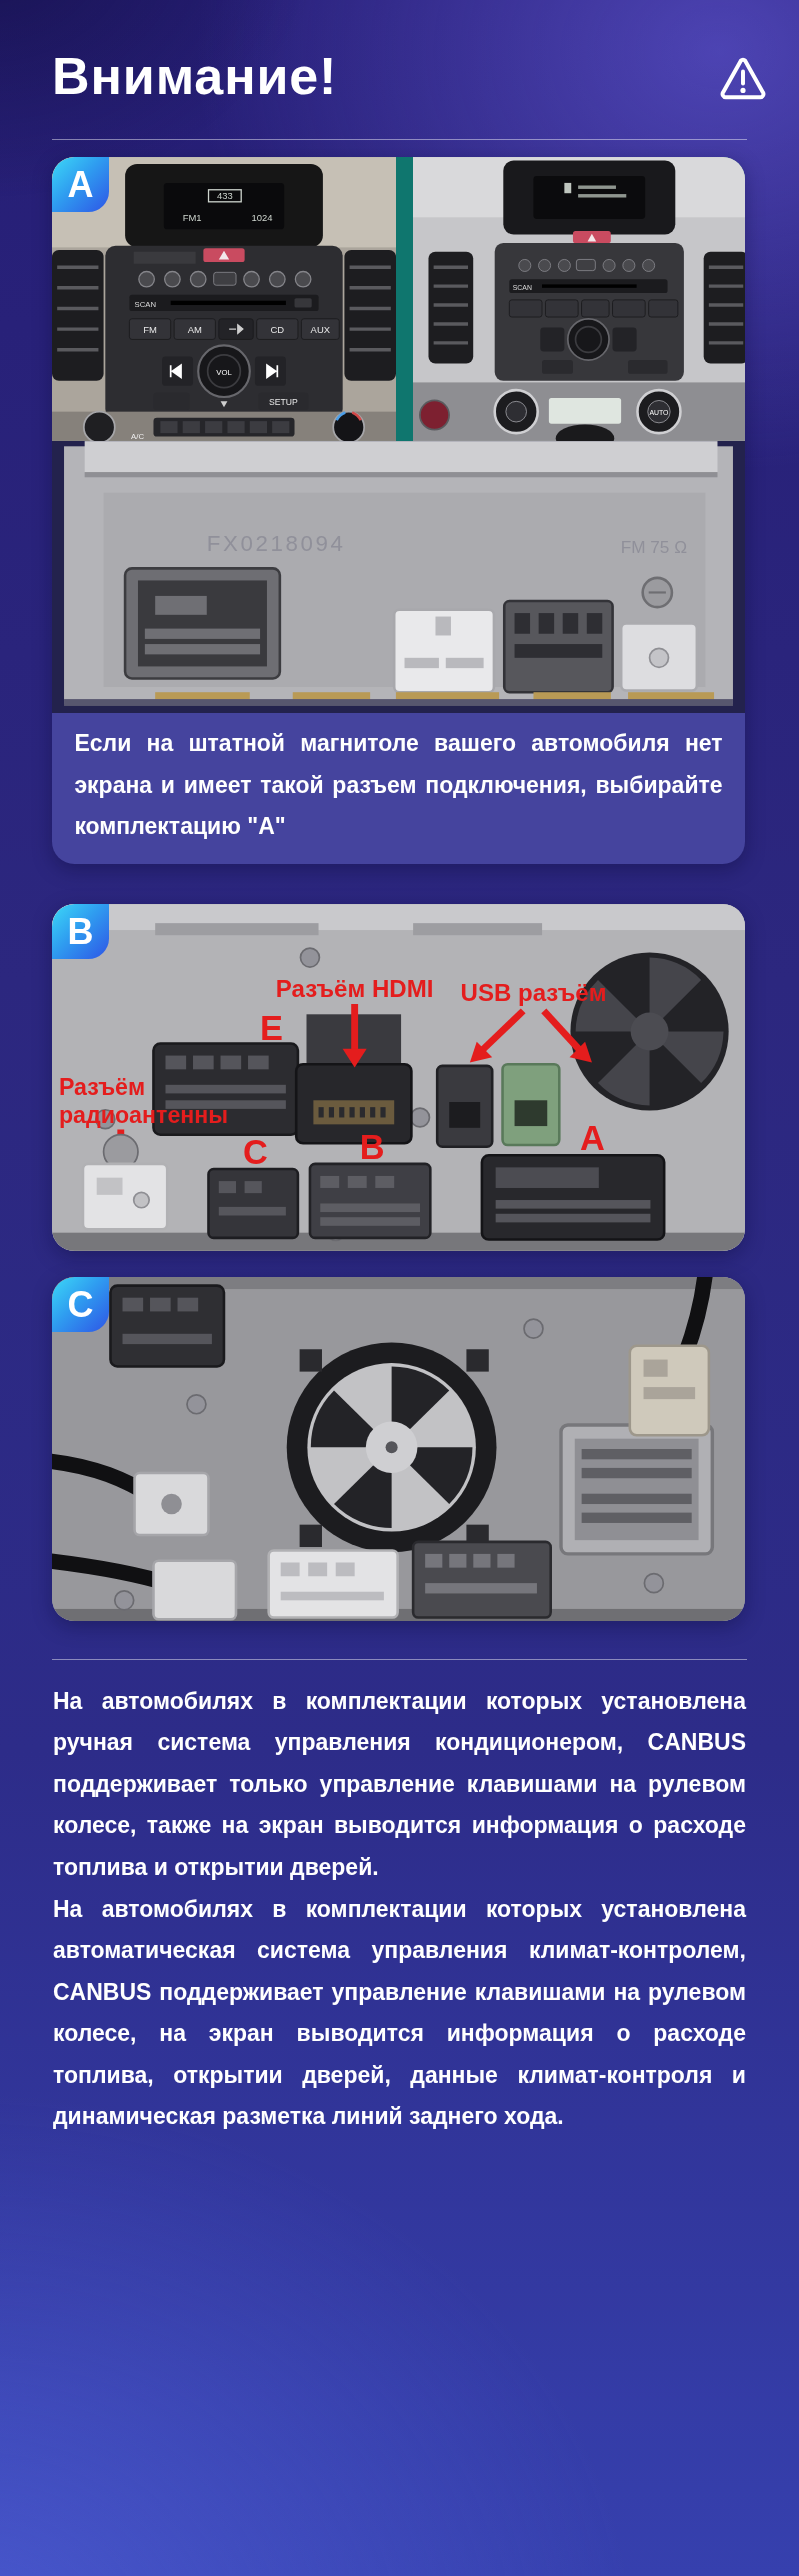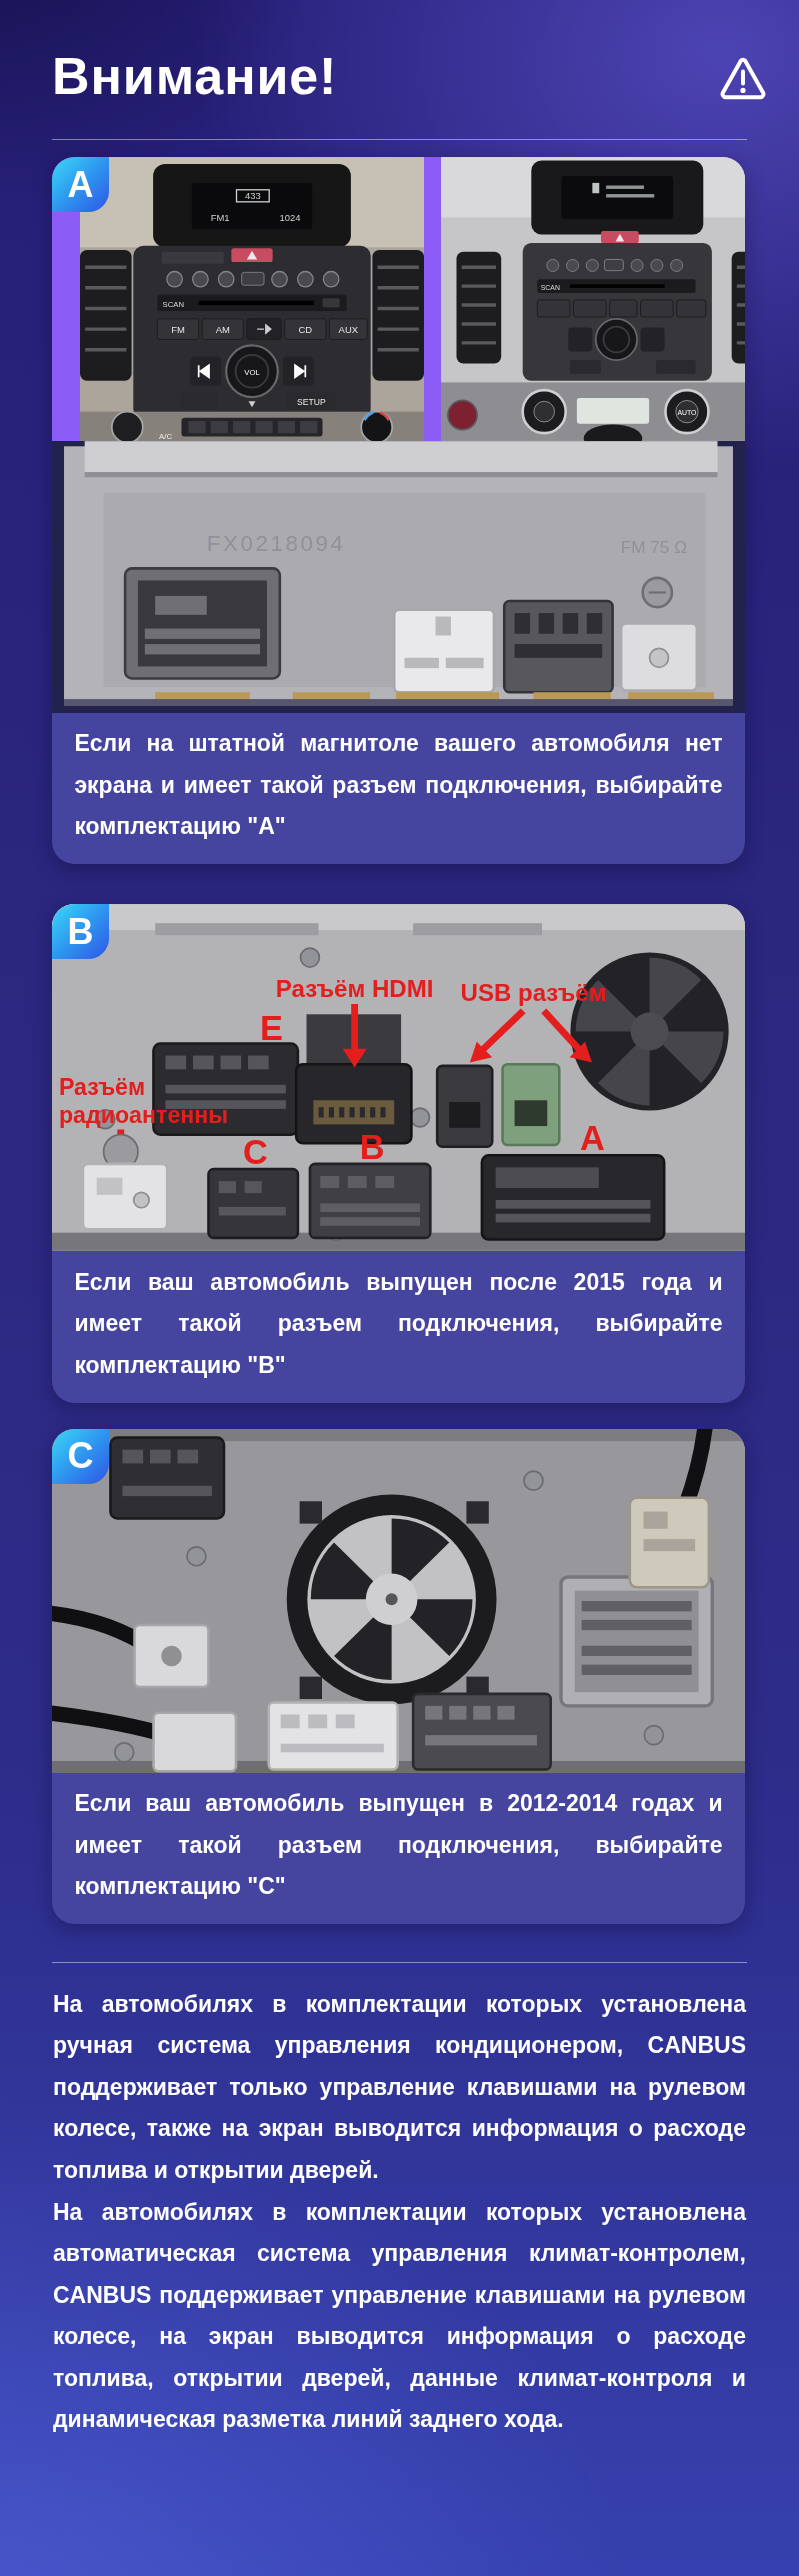--- a/index.html
+++ b/index.html
@@ -18,21 +18,21 @@
   .rule{border:none;border-top:1.3px solid rgba(255,255,255,0.45);margin:33px 53px 0 52px;}
   .rule2{border:none;border-top:1.3px solid rgba(255,255,255,0.45);margin:38px 53px 0 52px;}
   .para{margin:26px 53px 0 52px;font-size:23px;line-height:1.8;text-align:justify;font-weight:bold;}
   .outro{margin:20.6px 53px 0 52px;}
   .outro p{margin:1px;font-size:23px;line-height:1.8;text-align:justify;font-weight:bold;}
   .card{position:relative;margin-left:52px;width:693px;border-radius:22.4px;background:#45449e;overflow:hidden;
         box-shadow:0 5.2px 19px rgba(10,8,50,0.35);}
   .card-a{margin-top:17px;}
   .card-b{margin-top:40px;}
   .card-c{margin-top:26px;}
-  .photo-row{display:flex;gap:17px;background:#8b5cf6;height:284px;padding-left:28px;}
+  .photo-row{display:flex;gap:17px;background:#0f766e;height:284px;}
   .photo-row svg{display:block;}
   .photo{font-size:0;line-height:0;}
   .caption{margin:0;padding:10.3px 22.4px 17px;font-size:23px;line-height:1.8;text-align:justify;font-weight:bold;color:#fff;border-radius:14px;}
   .badge{position:absolute;top:0;left:0;width:57px;height:55px;z-index:5;
          background:linear-gradient(135deg,#3cd9f7 0%,#2f9df0 45%,#2e55e6 100%);
          border-radius:22.4px 0 20.6px 0;display:flex;align-items:center;justify-content:center;
          font-size:36px;font-weight:bold;color:#fff;}
   .warn-icon{flex:0 0 auto;margin-top:5.2px;}
   svg text{font-family:"Liberation Sans",sans-serif;}
 </style>
@@ -366,21 +366,20 @@
       <text x="8" y="254" font-size="27" font-weight="bold" fill="#e41d1d">радиоантенны</text>
       <line x1="80" y1="262" x2="80" y2="304" stroke="#e41d1d" stroke-width="8"></line>
       <path d="M80 322 L66 298 L94 298 Z" fill="#e41d1d"></path>
       <circle cx="80" cy="288" r="20" fill="#9b9b9f" stroke="#6b6b70" stroke-width="2"></circle>
       <rect x="36" y="302" width="98" height="76" rx="6" fill="#e3e3e5" stroke="#b1b1b4" stroke-width="3"></rect>
       <rect x="52" y="318" width="30" height="20" fill="#c2c2c5"></rect>
       <circle cx="104" cy="344" r="9" fill="#c2c2c5" stroke="#8f8f94" stroke-width="2"></circle>
     </svg>
     </span>
 
-    <p class="caption">Если ваш автомобиль выпущен после 2015 года и имеет такой разъем подключения, выбирайте комплектацию "B"</p>
   </section>
 
   <section class="card card-c">
     <div class="badge">C</div>
 
     <span class="photo">
     <svg width="693" height="344" viewBox="0 0 806 400" style="display:block;background:#98989c;">
       <rect width="806" height="400" fill="#98989c"></rect>
       <rect y="0" width="806" height="14" fill="#7d7d81"></rect>
       <rect y="386" width="806" height="14" fill="#6f6f73"></rect>
@@ -452,21 +451,20 @@
 
       <g fill="#93939a" stroke="#6b6b70" stroke-width="2">
         <circle cx="168" cy="148" r="11"></circle>
             <circle cx="560" cy="60" r="11"></circle>
         <circle cx="700" cy="356" r="11"></circle>
             <circle cx="84" cy="376" r="11"></circle>
       </g>
     </svg>
     </span>
 
-    <p class="caption">Если ваш автомобиль выпущен в 2012-2014 годах и имеет такой разъем подключения, выбирайте комплектацию "C"</p>
   </section>
 
   <hr class="rule2">
 
   <div class="outro">
     <p>На автомобилях в комплектации которых установлена ручная система управления кондиционером, CANBUS поддерживает только управление клавишами на рулевом колесе, также на экран выводится информация о расходе топлива и открытии дверей.</p>
     <p>На автомобилях в комплектации которых установлена автоматическая система управления климат-контролем, CANBUS поддерживает управление клавишами на рулевом колесе, на экран выводится информация о расходе топлива, открытии дверей, данные климат-контроля и динамическая разметка линий заднего хода.</p>
 
   </div>
 

